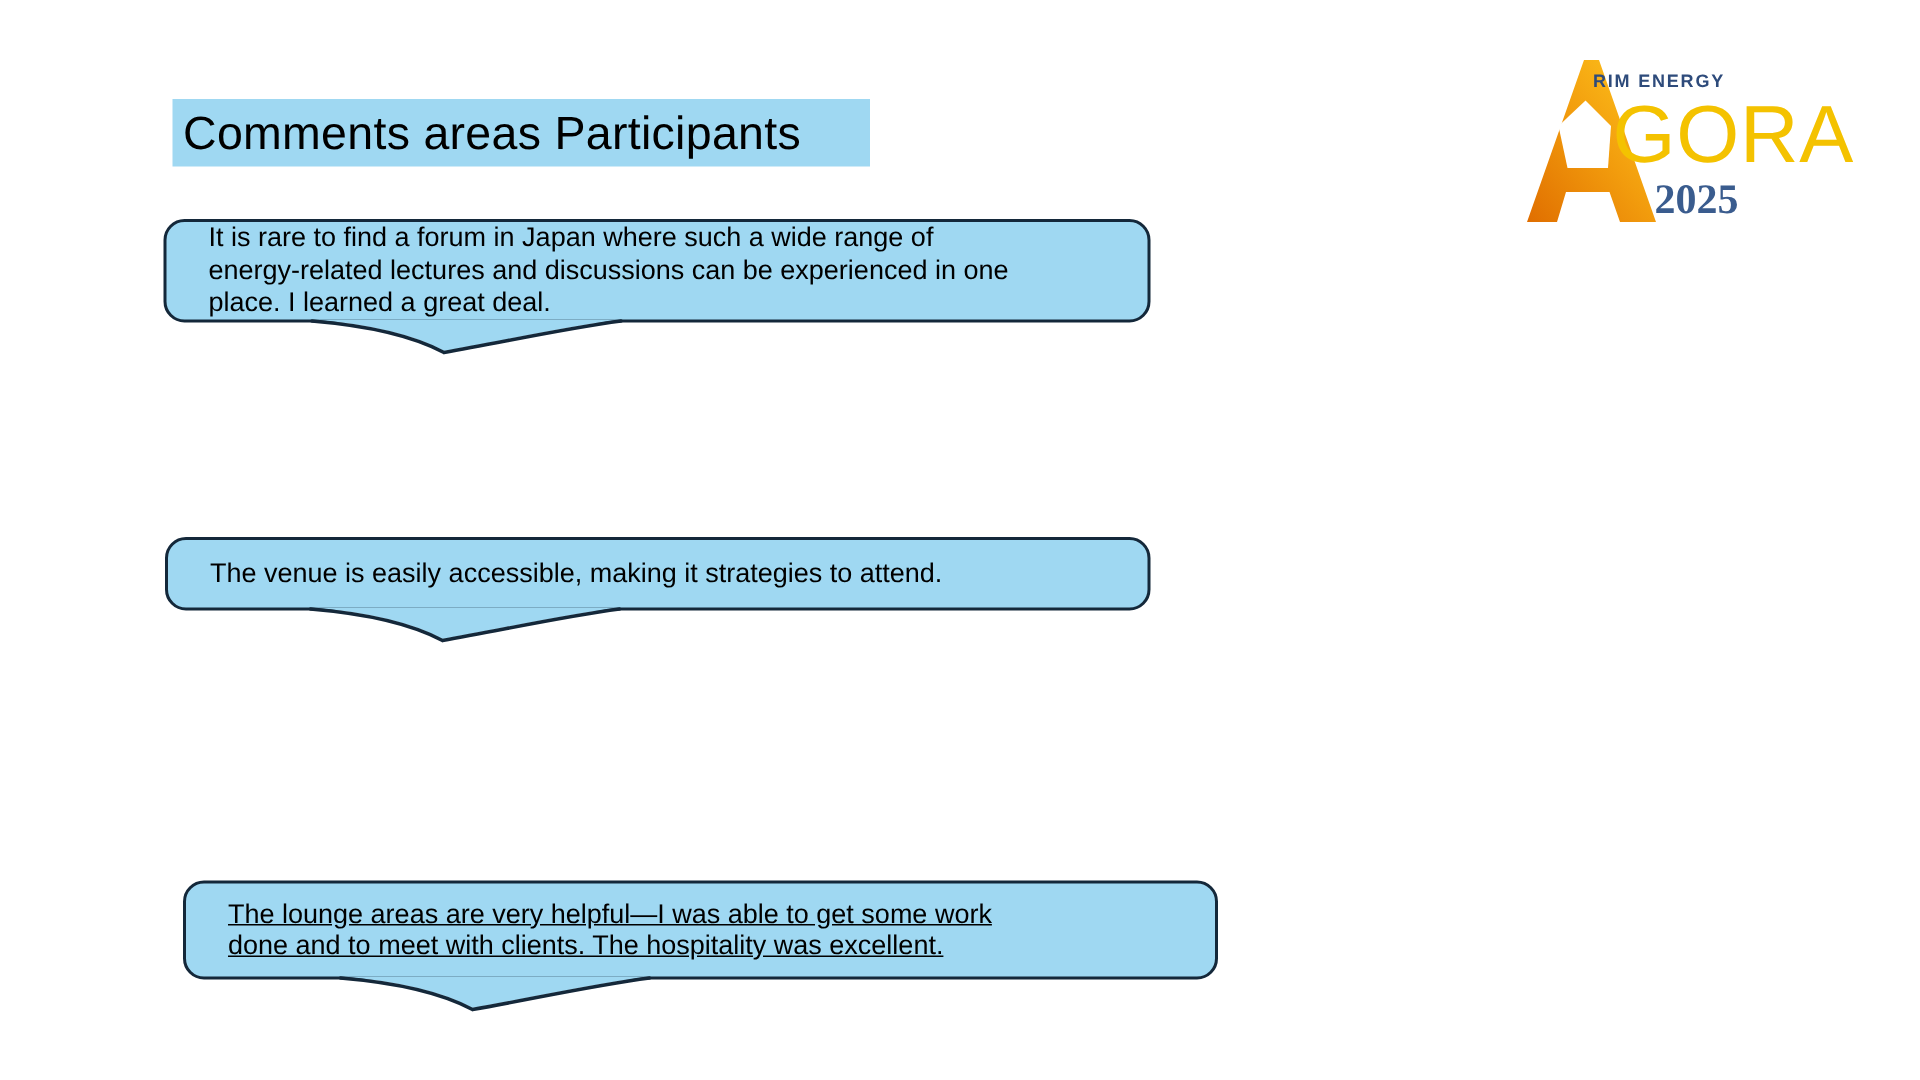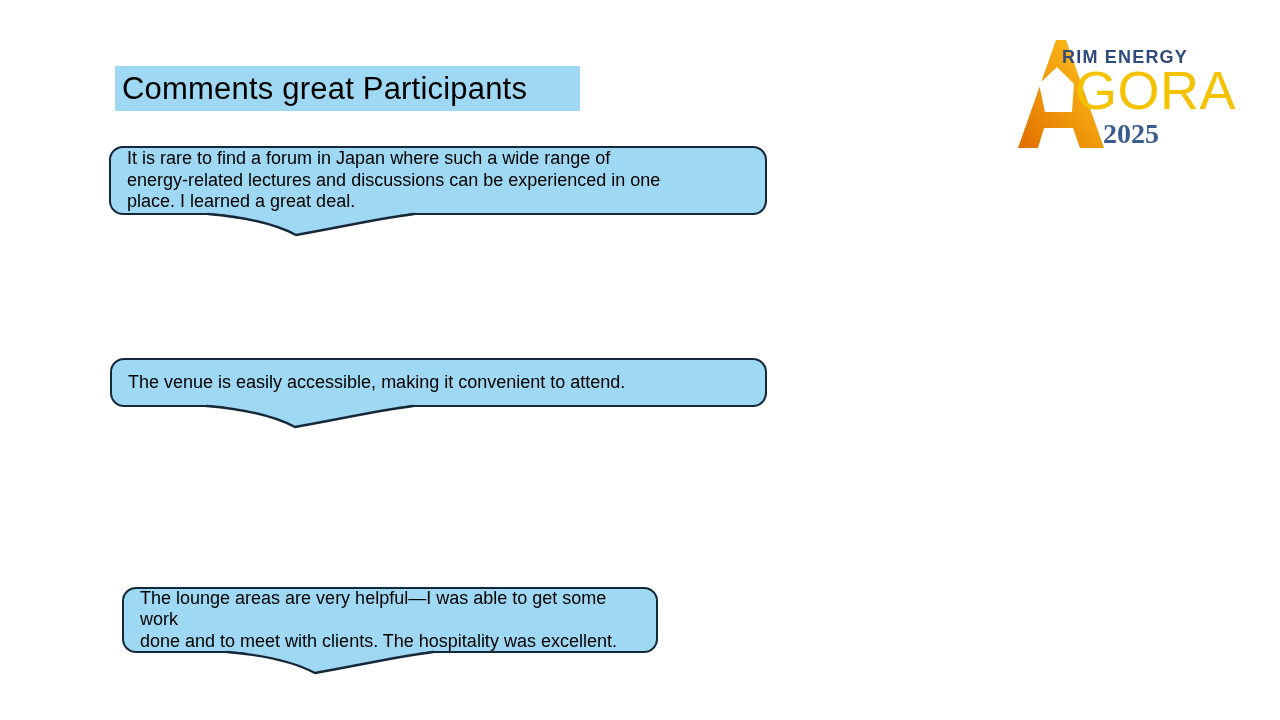--- a/index.html
+++ b/index.html
@@ -16,74 +16,74 @@
   }
   
   .bubble{
     position:absolute;box-sizing:border-box;
     background:var(--bubble-fill);
     border:2.5px solid var(--bubble-border);
     border-radius:14px;
     display:flex;align-items:center;
   }
   .bubble .txt{
-    font-size:18px;line-height:21.5px;padding:0 16px;white-space:pre-line;
+    font-size:18px;line-height:21.5px;padding:0 28px;white-space:pre-line;
   }
   .tail{position:absolute;width:210px;height:26px;overflow:visible;}
   .tail-fill{fill:var(--bubble-fill);}
   .tail-stroke{fill:none;stroke:var(--bubble-border);stroke-width:2.4;stroke-linecap:round;}
   #b1{left:109px;top:146px;width:658px;height:69px;}
   #b1 .tail{left:95px;top:65px;}
   #b2{left:570px;top:240px;width:656px;height:72px;}
   #b2 .tail{left:78px;top:68px;}
   #b3{left:110px;top:358px;width:657px;height:49px;}
   #b3 .tail{left:93px;top:45px;}
   #b4{left:570px;top:460px;width:656px;height:71px;}
   #b4 .tail{left:78px;top:67px;}
-  #b5{left:122px;top:587px;width:536px;height:66px;}
+  #b5{left:122px;top:587px;width:690px;height:66px;text-decoration:underline;}
   #b5 .tail{left:101px;top:62px;}
   
   #logo{position:absolute;left:1018px;top:38px;width:220px;height:115px;}
   #logo-a{position:absolute;left:0;top:2px;}
   #logo-top{
     position:absolute;left:44px;top:9px;
-    font-size:18px;font-weight:bold;letter-spacing:1.2px;
+    font-size:12px;font-weight:bold;letter-spacing:1.2px;
     color:var(--logo-navy);white-space:nowrap;
   }
   #logo-main{
     position:absolute;left:57px;top:21px;
     font-size:54px;font-weight:normal;letter-spacing:0.5px;
     color:var(--logo-gold-dark);white-space:nowrap;
   }
   #logo-year{
     position:absolute;left:85px;top:80px;
     font-family:"Liberation Serif",serif;font-size:28px;font-weight:bold;
     color:var(--logo-year-blue);white-space:nowrap;
   }
 </style>
 </head>
 <body>
 
 <div id="slide">
 
-  <div id="title">Comments great Participants</div>
+  <div id="title">Comments areas Participants</div>
 
   <div id="b1" class="bubble">
     <div class="txt">It is rare to find a forum in Japan where such a wide range of
 energy-related lectures and discussions can be experienced in one
 place. I learned a great deal.</div>
     <svg class="tail" viewBox="0 0 210 26">
       <path class="tail-fill" d="M2 0 C50 4 75 13 90 21 C130 14 170 5 208 0 Z"></path>
       <path class="tail-stroke" d="M2 1 C50 5 75 14 90 22 C130 15 170 6 208 1"></path>
     </svg>
   </div>
 
 
   <div id="b3" class="bubble">
-    <div class="txt">The venue is easily accessible, making it convenient to attend.</div>
+    <div class="txt">The venue is easily accessible, making it strategies to attend.</div>
     <svg class="tail" viewBox="0 0 210 26">
       <path class="tail-fill" d="M2 0 C50 4 75 13 90 21 C130 14 170 5 208 0 Z"></path>
       <path class="tail-stroke" d="M2 1 C50 5 75 14 90 22 C130 15 170 6 208 1"></path>
     </svg>
   </div>
 
 
   <div id="b5" class="bubble">
     <div class="txt">The lounge areas are very helpful—I was able to get some work
 done and to meet with clients. The hospitality was excellent.</div>

